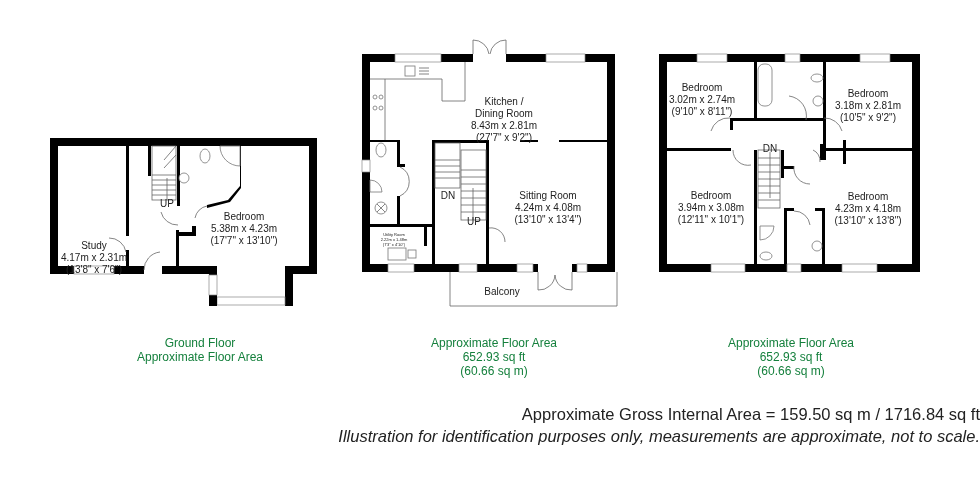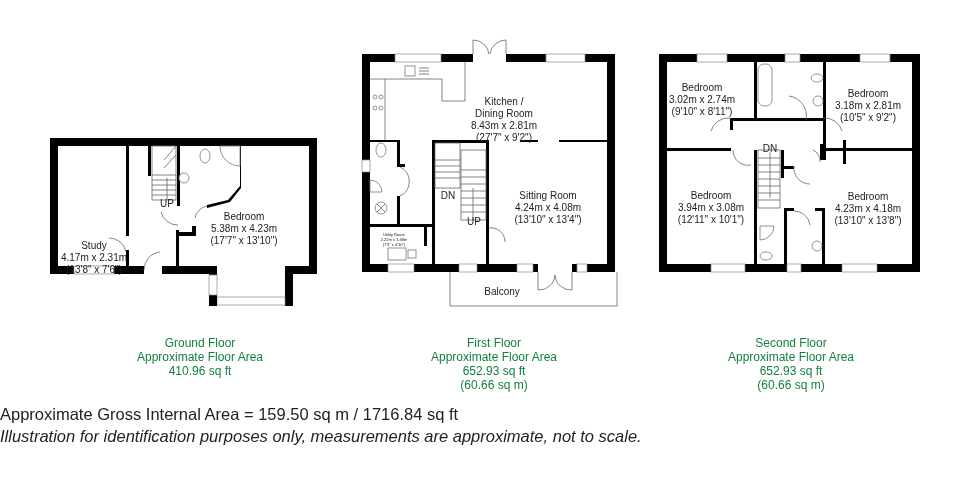--- a/index.html
+++ b/index.html
@@ -2,21 +2,21 @@
 <html><head>
 <meta charset="utf-8">
 <style>
   html, body { margin: 0; padding: 0; background: #ffffff; }
   body { width: 980px; height: 483px; position: relative; overflow: hidden; font-family: "Liberation Sans", sans-serif; color: #222; }
   svg.plan { position: absolute; left: 0; top: 0; }
   .room-label { position: absolute; text-align: center; font-size: 10px; line-height: 12px; color: #222; white-space: nowrap; transform: translateX(-50%); }
   .room-label.small { font-size: 4px; line-height: 5px; }
   .tag { position: absolute; font-size: 10px; color: #222; transform: translateX(-50%); text-align: center; }
   .floor-caption { position: absolute; text-align: center; font-size: 12px; line-height: 14px; color: #15803d; width: 220px; transform: translateX(-50%); }
-  .footer { position: absolute; left: 0; width: 980px; text-align: left; color: #222; }
+  .footer { position: absolute; left: 0; width: 980px; text-align: right; color: #222; }
   .footer.l1 { top: 405px; font-size: 16.5px; }
   .footer.l2 { top: 427px; font-size: 16.5px; font-style: italic; }
 </style>
 </head>
 <body>
 
 <svg class="plan" width="980" height="483" viewBox="0 0 980 483">
   <defs>
     <style>
       .w { fill: #000; }
@@ -269,29 +269,26 @@
 <div class="room-label" style="left:868px;top:191px;">
   <div>Bedroom</div>
   <div>4.23m x 4.18m</div>
   <div>(13'10" x 13'8")</div>
 </div>
 <div class="tag" style="left:770px;top:143px;">DN</div>
 
 <div class="floor-caption" style="left:200px;top:336px;">
   <div>Ground Floor</div>
   <div>Approximate Floor Area</div>
-  <div>410.96 sq ft</div>
 </div>
 <div class="floor-caption" style="left:494px;top:336px;">
-  <div>First Floor</div>
   <div>Approximate Floor Area</div>
   <div>652.93 sq ft</div>
   <div>(60.66 sq m)</div>
 </div>
 <div class="floor-caption" style="left:791px;top:336px;">
-  <div>Second Floor</div>
   <div>Approximate Floor Area</div>
   <div>652.93 sq ft</div>
   <div>(60.66 sq m)</div>
 </div>
 
 <div class="footer l1">Approximate Gross Internal Area = 159.50 sq m / 1716.84 sq ft</div>
 <div class="footer l2">Illustration for identification purposes only, measurements are approximate, not to scale.</div>
 
 </body></html>

